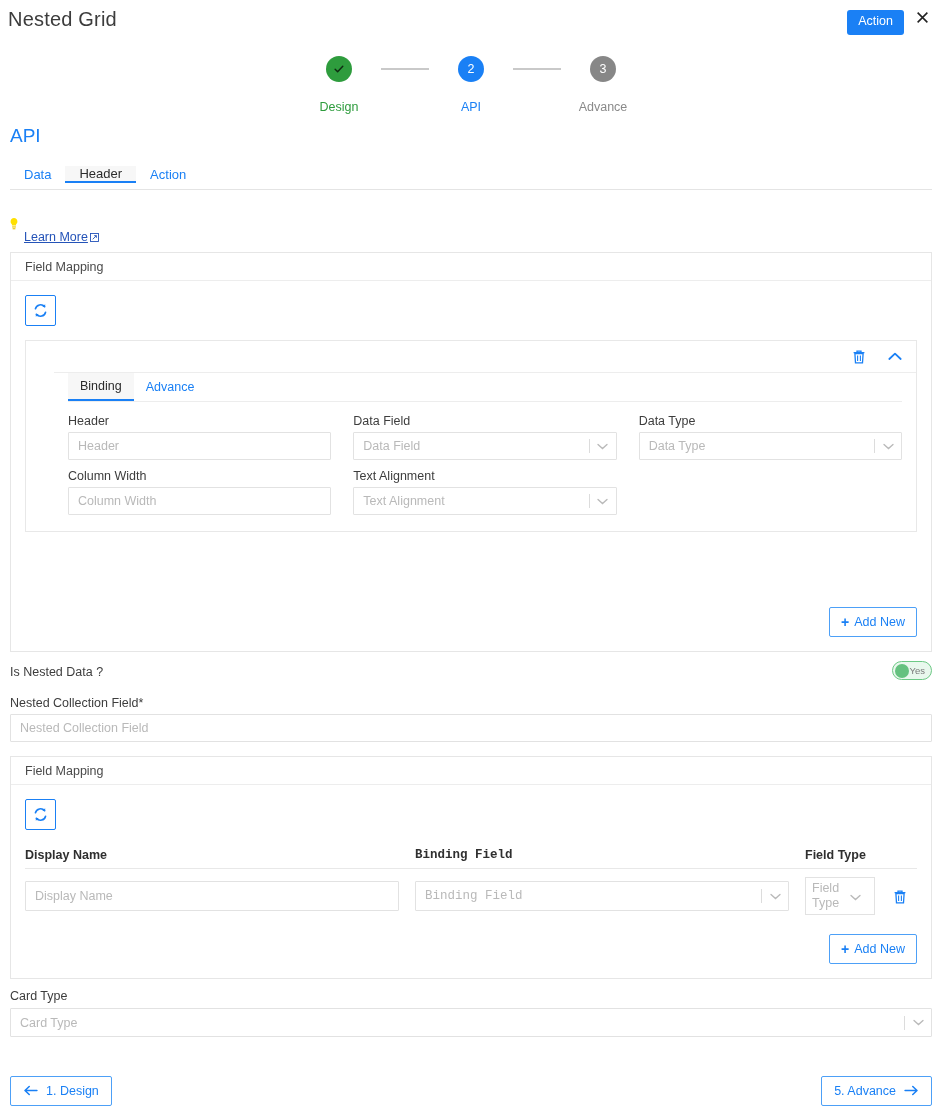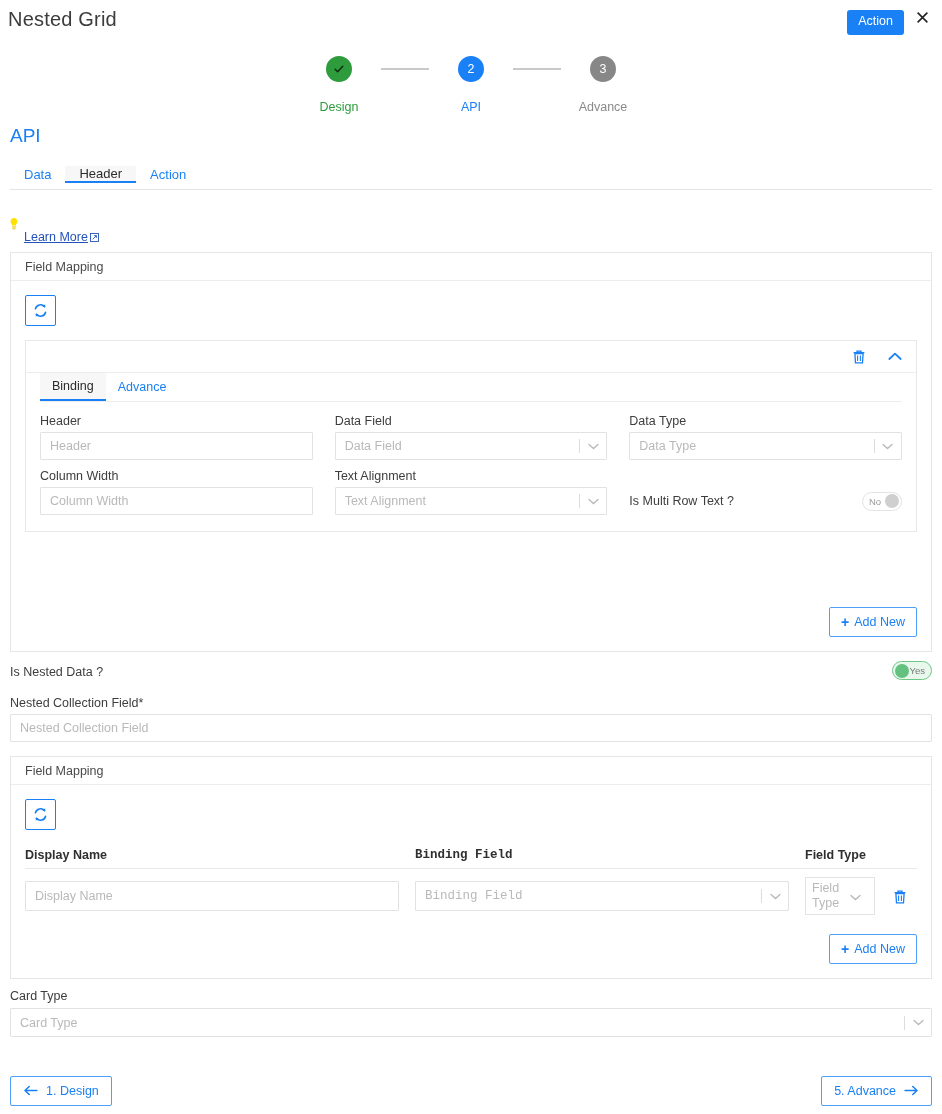--- a/index.html
+++ b/index.html
@@ -277,21 +277,21 @@
     <button class="icon-btn">
       <svg class="sync" viewBox="0 0 16 16" aria-hidden="true">
         <path d="M2.6 6.2A5.6 5.6 0 0 1 12.4 4.0" stroke="#1a80f5" stroke-width="1.7" fill="none" stroke-linecap="round"></path>
         <path d="M13.4 9.8A5.6 5.6 0 0 1 3.6 12.0" stroke="#1a80f5" stroke-width="1.7" fill="none" stroke-linecap="round"></path>
         <path d="M13.0 1.4 L13.0 4.5 L9.9 4.0 Z" fill="#1a80f5"></path>
         <path d="M3.0 14.6 L3.0 11.5 L6.1 12.0 Z" fill="#1a80f5"></path>
       </svg>
     </button>
   </div>
 
-  <div class="map-card" style="margin:14px 14px 0 14px;">
+  <div class="map-card" style="margin:14px 14px 0 14px;padding-left:28px;">
     <div class="map-card-head">
       <svg class="trash" viewBox="0 0 14 15" aria-hidden="true">
         <path d="M1.6 3.6 h10.8 M5 3.6 V2.1 h4 v1.5" stroke="#1a80f5" stroke-width="1.3" fill="none"></path>
         <path d="M2.9 4.6 h8.2 l-.6 9.3 H3.5 Z" fill="none" stroke="#1a80f5" stroke-width="1.3"></path>
         <path d="M5.6 6.6 v5.3 M8.4 6.6 v5.3" stroke="#1a80f5" stroke-width="1.1"></path>
       </svg>
       <svg class="chev-up" viewBox="0 0 14 9" aria-hidden="true">
         <path d="M1.3 7 L7 1.6 L12.7 7" stroke="#1a80f5" stroke-width="1.8" fill="none" stroke-linecap="round" stroke-linejoin="round"></path>
       </svg>
     </div>
@@ -340,27 +340,20 @@
         <div class="fld-label">Text Alignment</div>
         <div class="select">
           <span class="ph">Text Alignment</span>
           <span class="sep"></span>
           <span class="caret">
             <svg viewBox="0 0 11 7" aria-hidden="true">
                 <path d="M1 1.4 L5.5 5.6 L10 1.4" stroke="#b9b9b9" stroke-width="1.3" fill="none" stroke-linecap="round"></path>
               </svg>
           </span>
         </div>
-      </div>
-      <div class="switch-row" style="padding-top:18px;">
-        <span class="fld-label" style="margin:0;">Is Multi Row Text ?</span>
-        <span class="switch off">
-          <span class="sw-txt">No</span>
-          <span class="knob"></span>
-        </span>
       </div>
     </div>
   </div>
 
   <div style="position:absolute; right:14px; bottom:14px;">
     <button class="add-btn">
       <span class="plus">+</span>
       <span>Add New</span>
     </button>
   </div>

